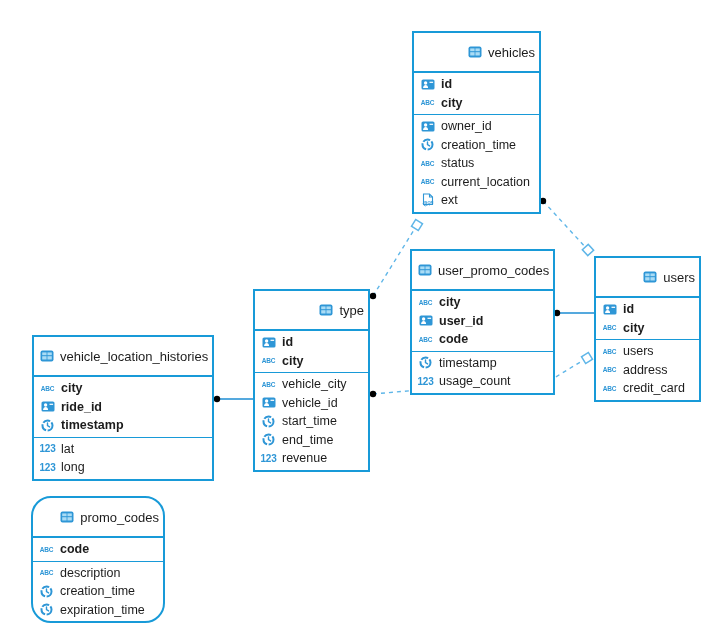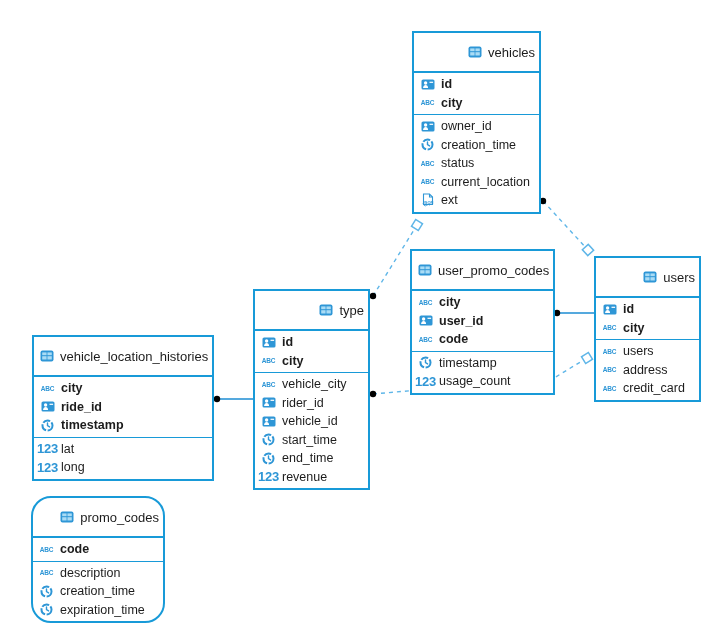--- a/index.html
+++ b/index.html
@@ -53,21 +53,21 @@
     align-items: center;
     justify-content: center;
   }
   .abc-glyph {
     font-size: 6.5px;
     font-weight: 700;
     color: var(--iconblue, #2e96d6);
     letter-spacing: -0.2px;
   }
   .num-glyph {
-    font-size: 13px;
+    font-size: 10px;
     font-weight: 700;
     color: var(--iconblue, #2e96d6);
     letter-spacing: -0.2px;
   }
 </style>
 </head>
 <body>
 
 <div id="canvas">
   <svg id="connections" xmlns="http://www.w3.org/2000/svg">
@@ -314,31 +314,20 @@
           </div>
           <div class="row">
             <span class="icon-cell">
               <svg width="14" height="11" viewBox="0 0 14 11">
                 <rect x="0.5" y="0.5" width="13" height="10" rx="1.6" fill="#2e96d6"></rect>
                 <circle cx="4.6" cy="4" r="1.7" fill="#fff"></circle>
                 <path d="M2.1 9 c0-1.9 1.2-2.9 2.5-2.9 s2.5 1 2.5 2.9 z" fill="#fff"></path>
                 <rect x="8.5" y="2.7" width="3.6" height="1.2" fill="#fff"></rect>
               </svg>
             </span>
-            <span>rider_id</span>
-          </div>
-          <div class="row">
-            <span class="icon-cell">
-              <svg width="14" height="11" viewBox="0 0 14 11">
-                <rect x="0.5" y="0.5" width="13" height="10" rx="1.6" fill="#2e96d6"></rect>
-                <circle cx="4.6" cy="4" r="1.7" fill="#fff"></circle>
-                <path d="M2.1 9 c0-1.9 1.2-2.9 2.5-2.9 s2.5 1 2.5 2.9 z" fill="#fff"></path>
-                <rect x="8.5" y="2.7" width="3.6" height="1.2" fill="#fff"></rect>
-              </svg>
-            </span>
             <span>vehicle_id</span>
           </div>
           <div class="row">
             <span class="icon-cell">
               <svg width="13" height="13" viewBox="0 0 13 13">
                 <circle cx="6.5" cy="6.5" r="5" fill="#fff" stroke="#2e96d6" stroke-width="2" stroke-dasharray="7.5 1.6"></circle>
                 <path d="M6.5 3.9 L6.5 6.7 L8.6 7.9" stroke="#2e96d6" stroke-width="1.4" fill="none" stroke-linecap="round"></path>
               </svg>
             </span>
             <span>start_time</span>

